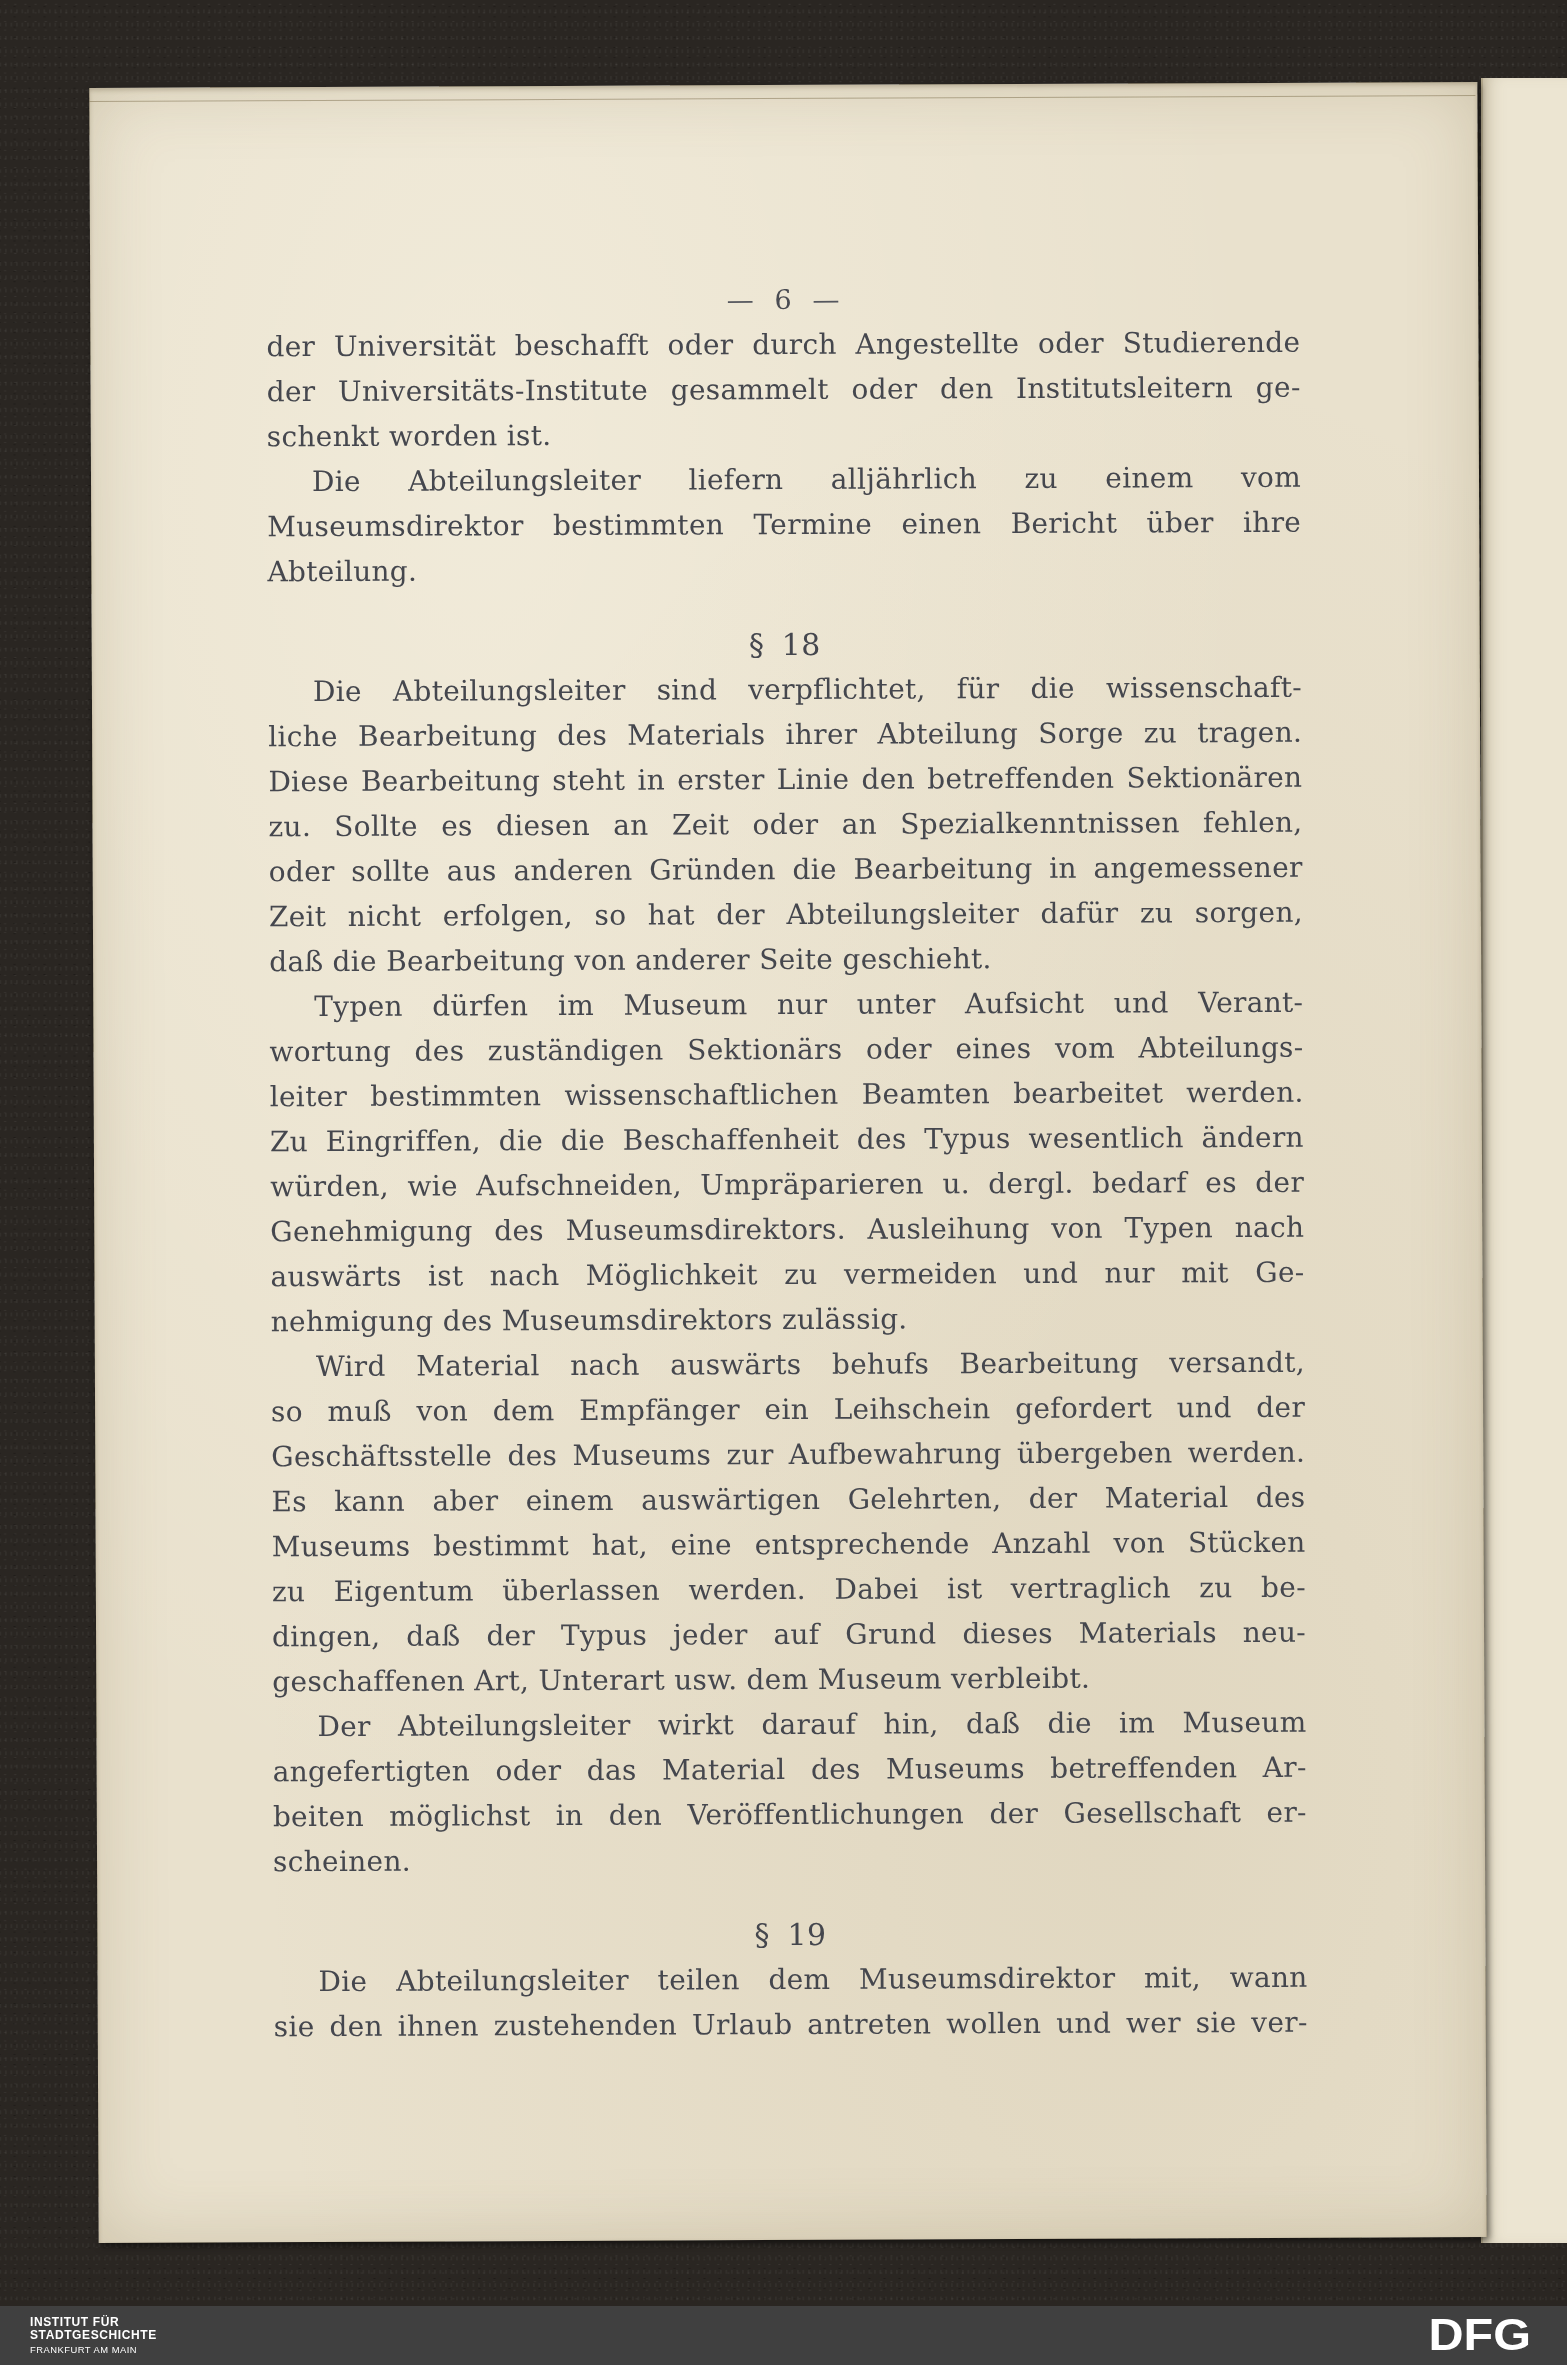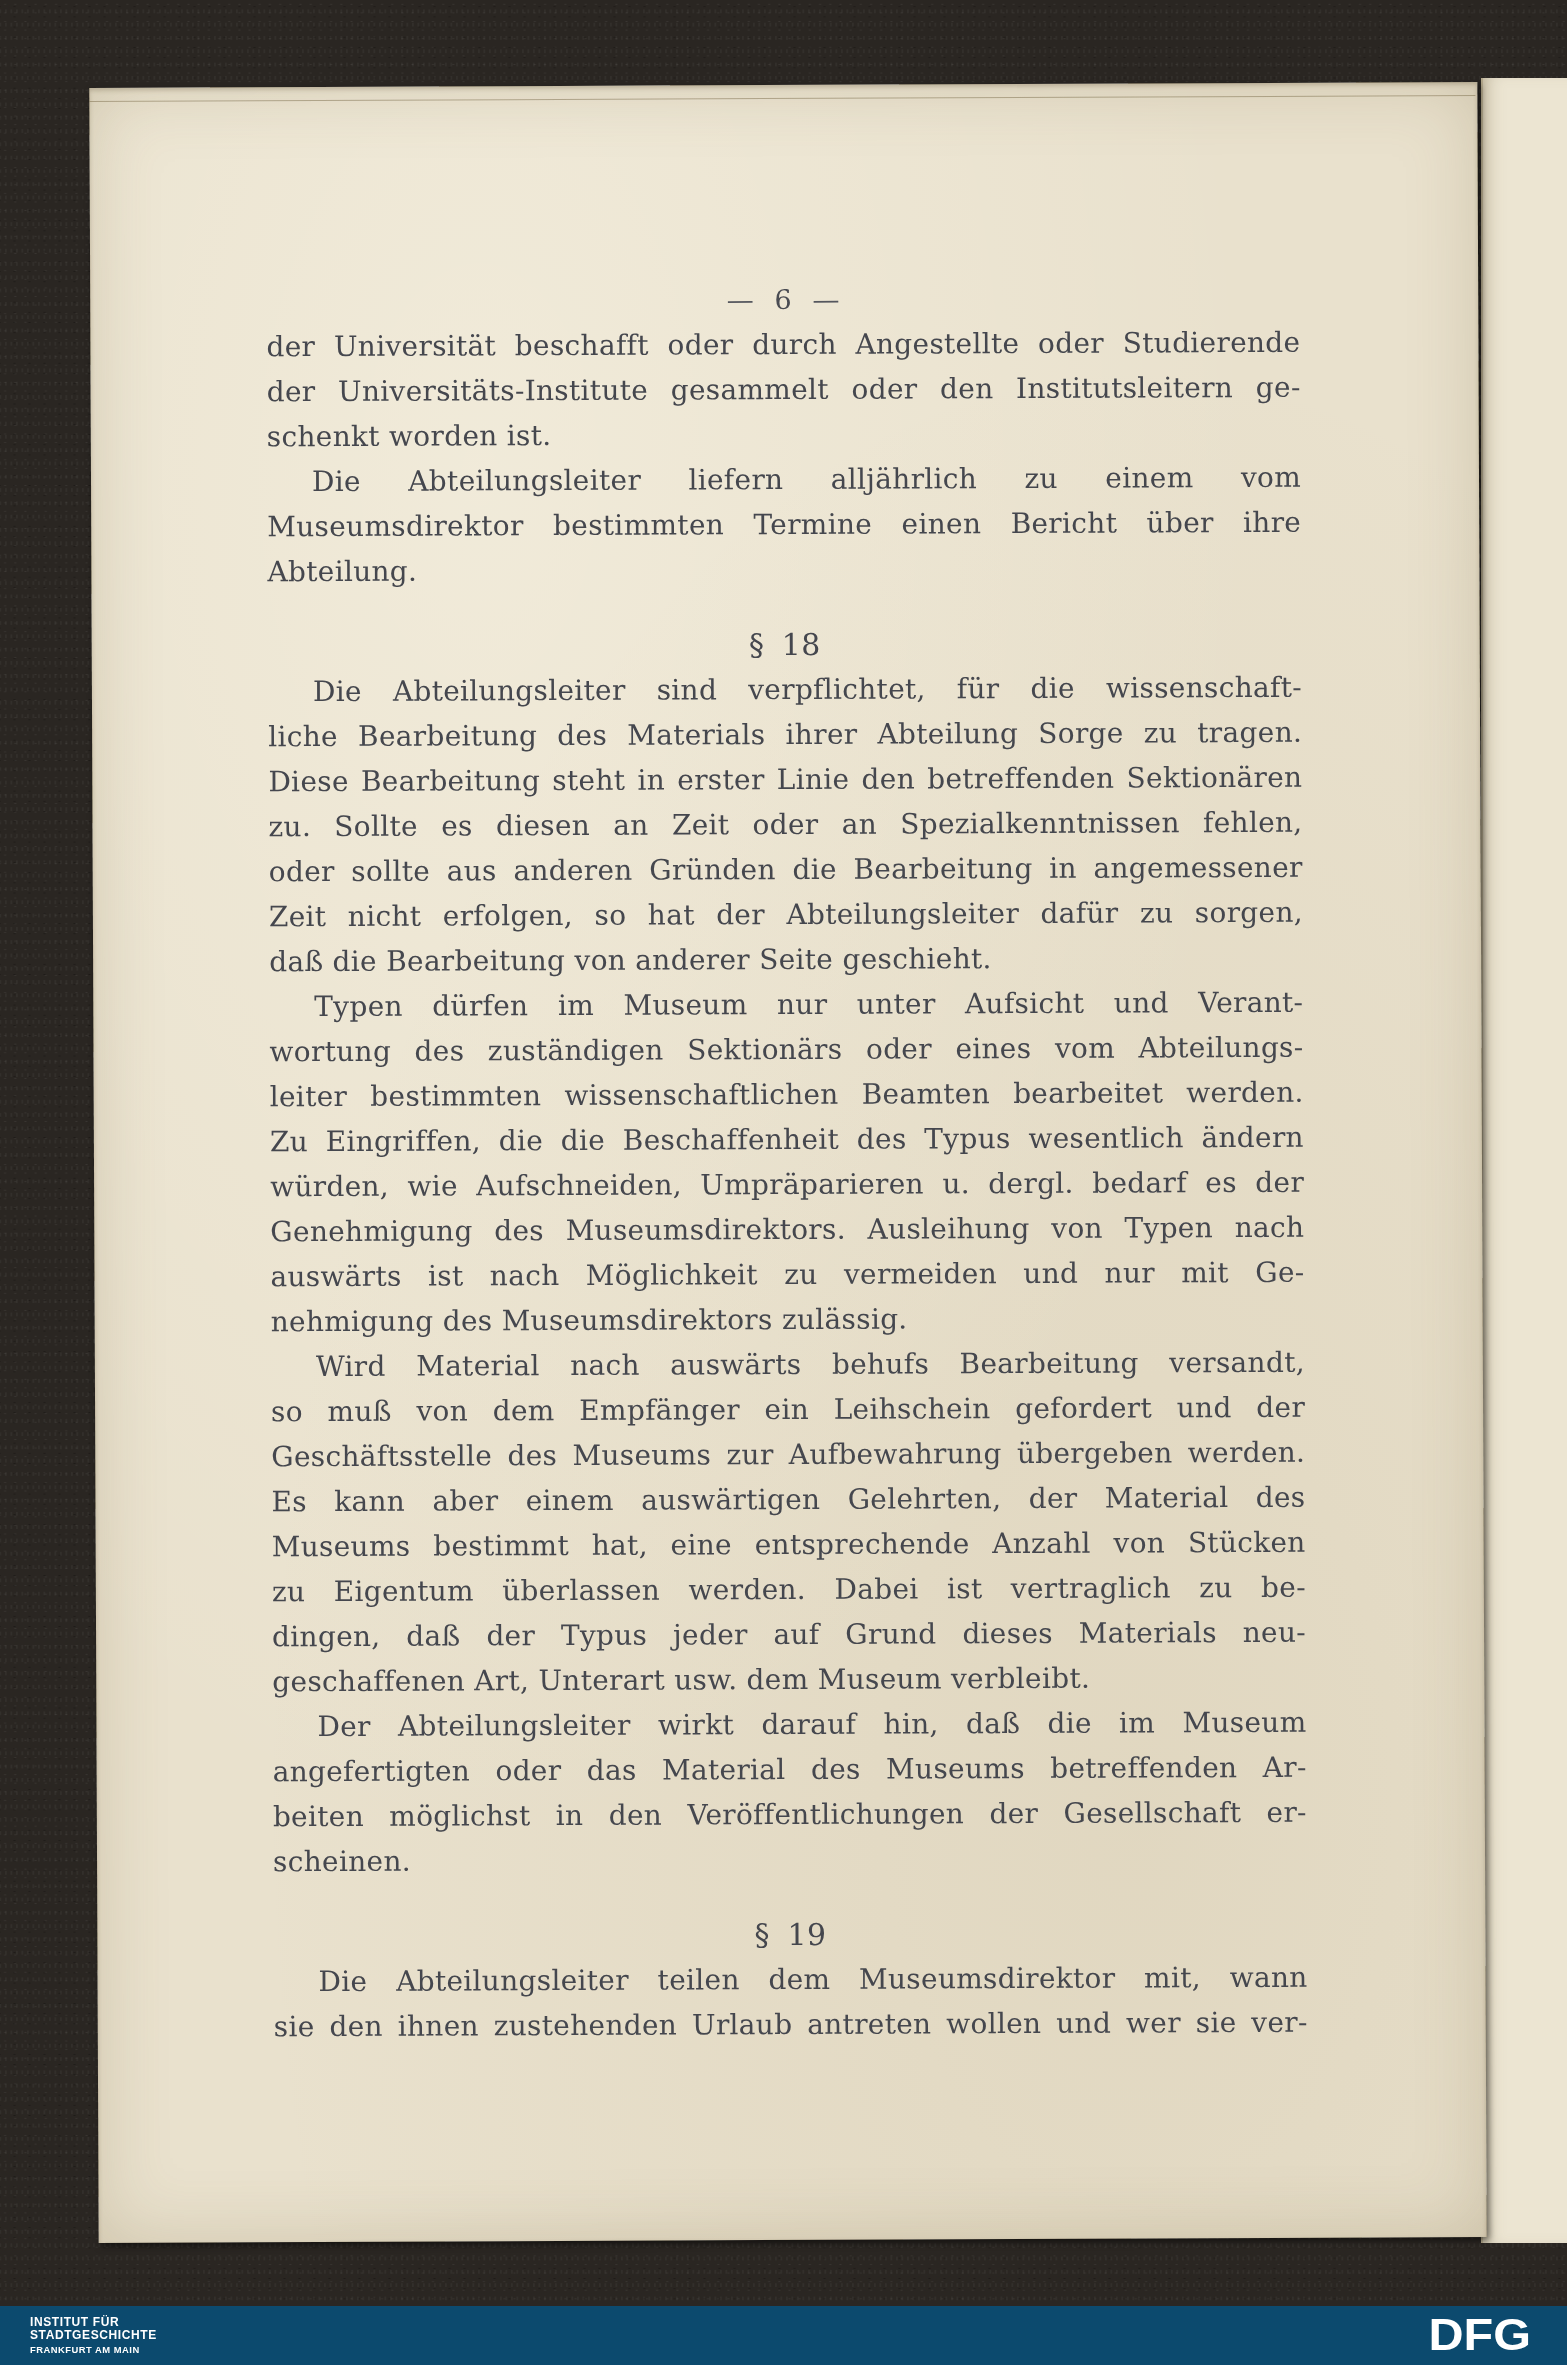--- a/index.html
+++ b/index.html
@@ -111,39 +111,39 @@
     color: #45474e;
   }
 
   
   .footer-bar {
     position: absolute;
     left: 0;
     bottom: 0;
     width: 1567px;
     height: 60px;
-    background: #0c4a6e;
+    background: #404040;
     font-family: "Liberation Sans", sans-serif;
     color: #ffffff;
   }
   .isg-logo {
     position: absolute;
     left: 30px;
     top: 50%;
     transform: translateY(-50%);
     line-height: 13.3px;
   }
   .isg-line-bold {
     font-size: 12px;
     font-weight: bold;
     letter-spacing: 0.6px;
   }
   .isg-line-small {
     font-size: 9.4px;
-    font-weight: bold;
+    font-weight: normal;
     letter-spacing: 0.5px;
     margin-top: 0.8px;
   }
   .archive-label {
     position: absolute;
     left: 0;
     right: 0;
     top: 50%;
     transform: translateY(-50%);
     text-align: center;

